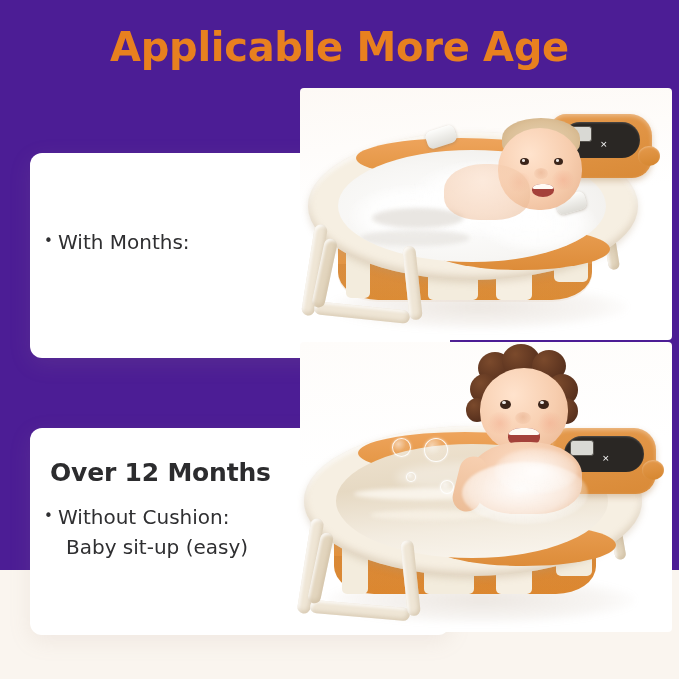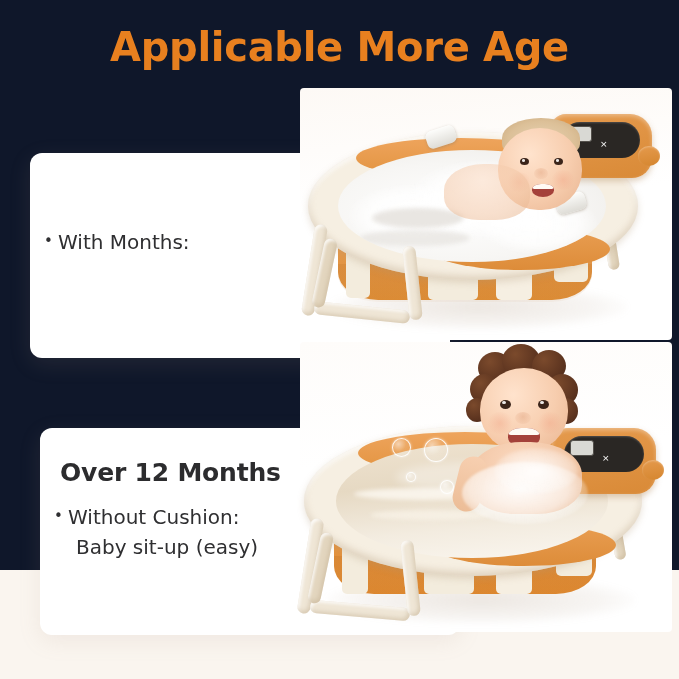--- a/index.html
+++ b/index.html
@@ -11,21 +11,21 @@
     height: 679px;
     overflow: hidden;
     background: #faf5ef;
     font-family: "Liberation Sans", sans-serif;
     -webkit-font-smoothing: antialiased;
   }
   #page {
     position: relative;
     width: 679px;
     height: 570px;
-    background: #0f172a;
+    background: #4c1d95;
   }
 
   
   .page-title {
     position: absolute;
     left: 0;
     top: 24px;
     width: 679px;
     text-align: center;
     font-size: 40px;
@@ -36,21 +36,21 @@
   }
 
   
   .panel {
     position: absolute;
     background: #ffffff;
     border-radius: 12px;
     box-shadow: 0 6px 22px rgba(170,150,130,0.13);
   }
   #panel-1 { left: 30px; top: 153px; width: 420px; height: 205px; }
-  #panel-2 { left: 40px; top: 428px; width: 420px; height: 207px; }
+  #panel-2 { left: 30px; top: 428px; width: 420px; height: 207px; }
 
   .panel-heading {
     position: absolute;
     left: 20px;
     top: 30px;
     font-size: 25px;
     font-weight: 700;
     color: #2c2c2e;
     letter-spacing: -0.2px;
     font-family: "DejaVu Sans", sans-serif;

